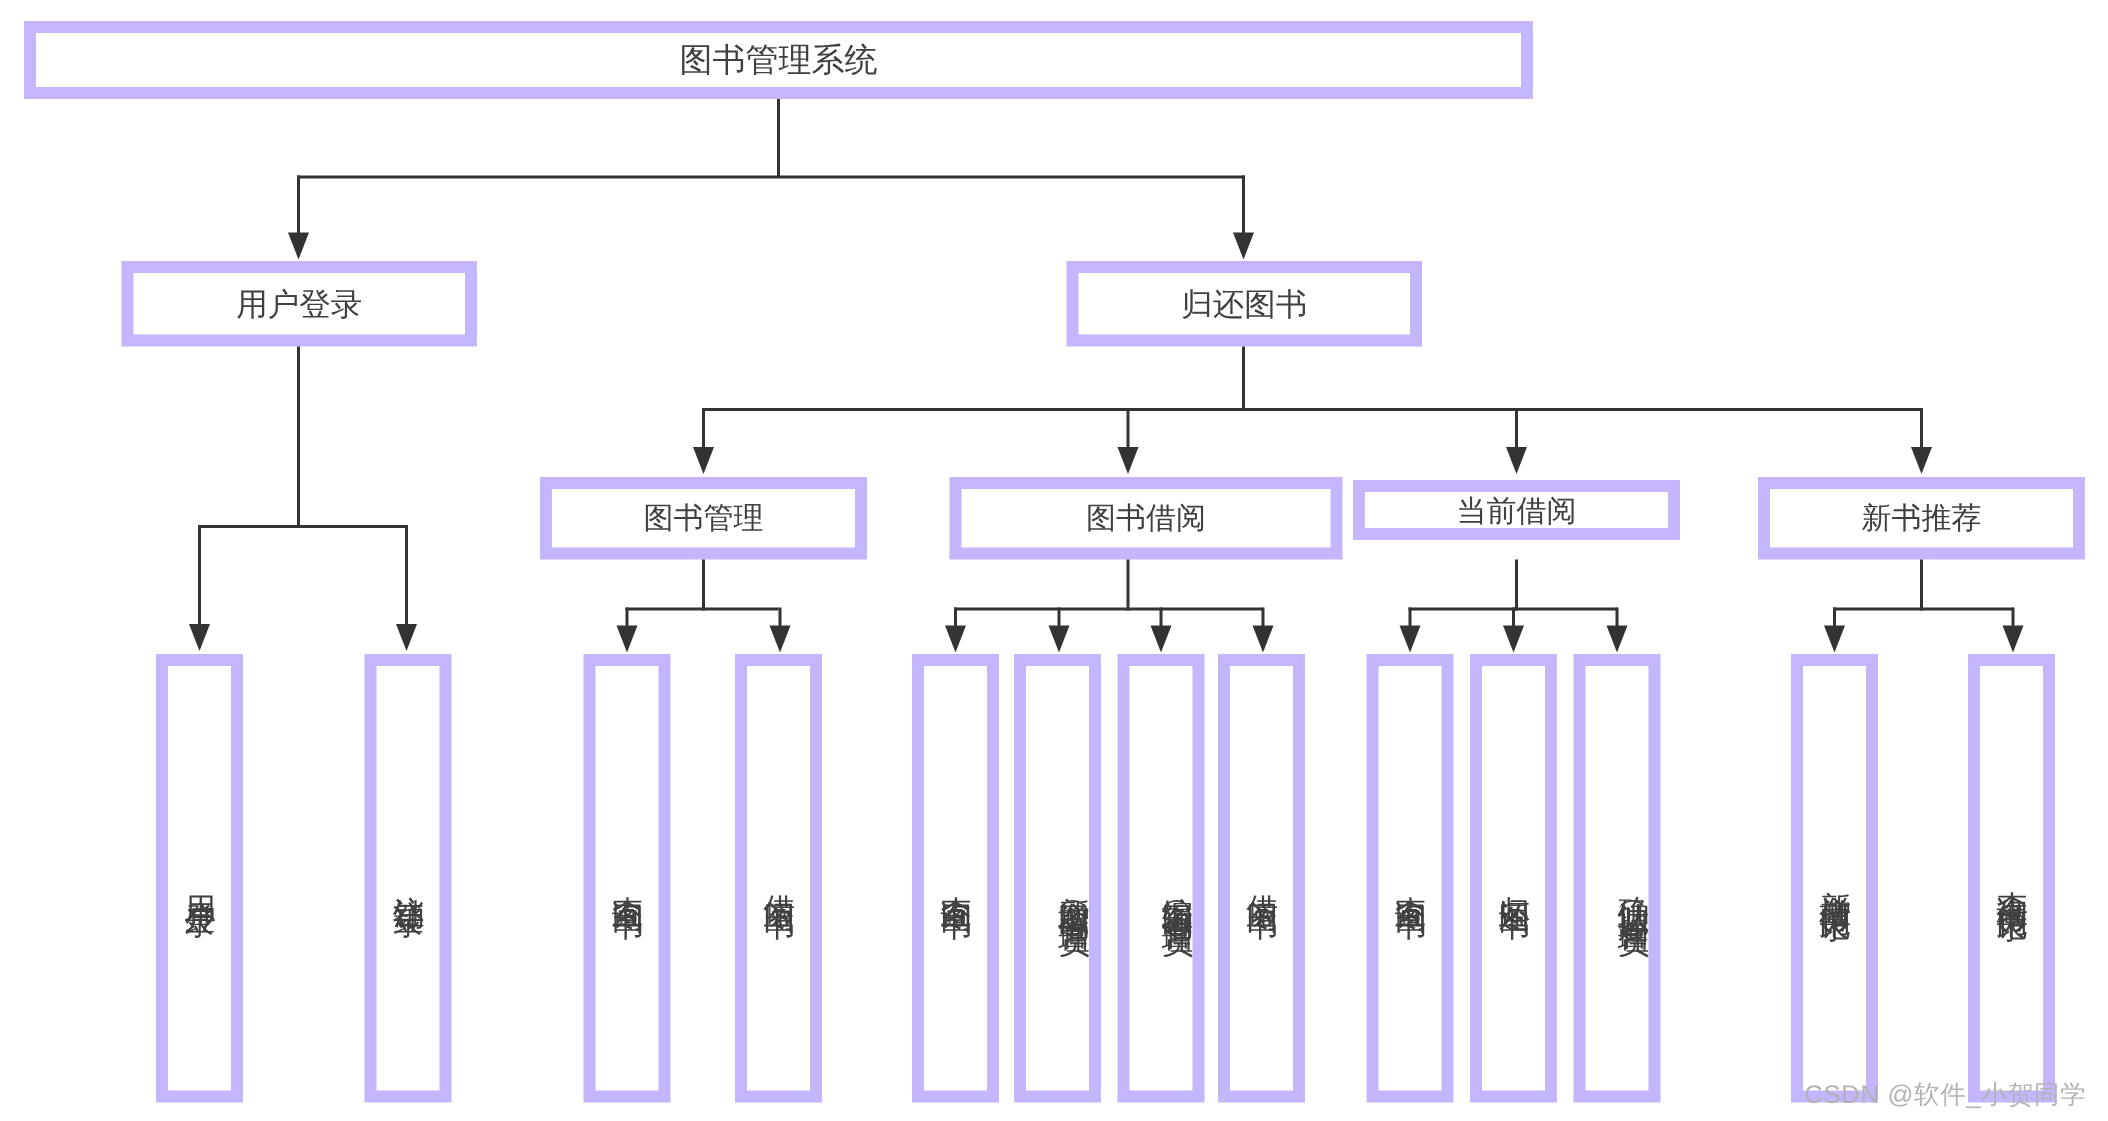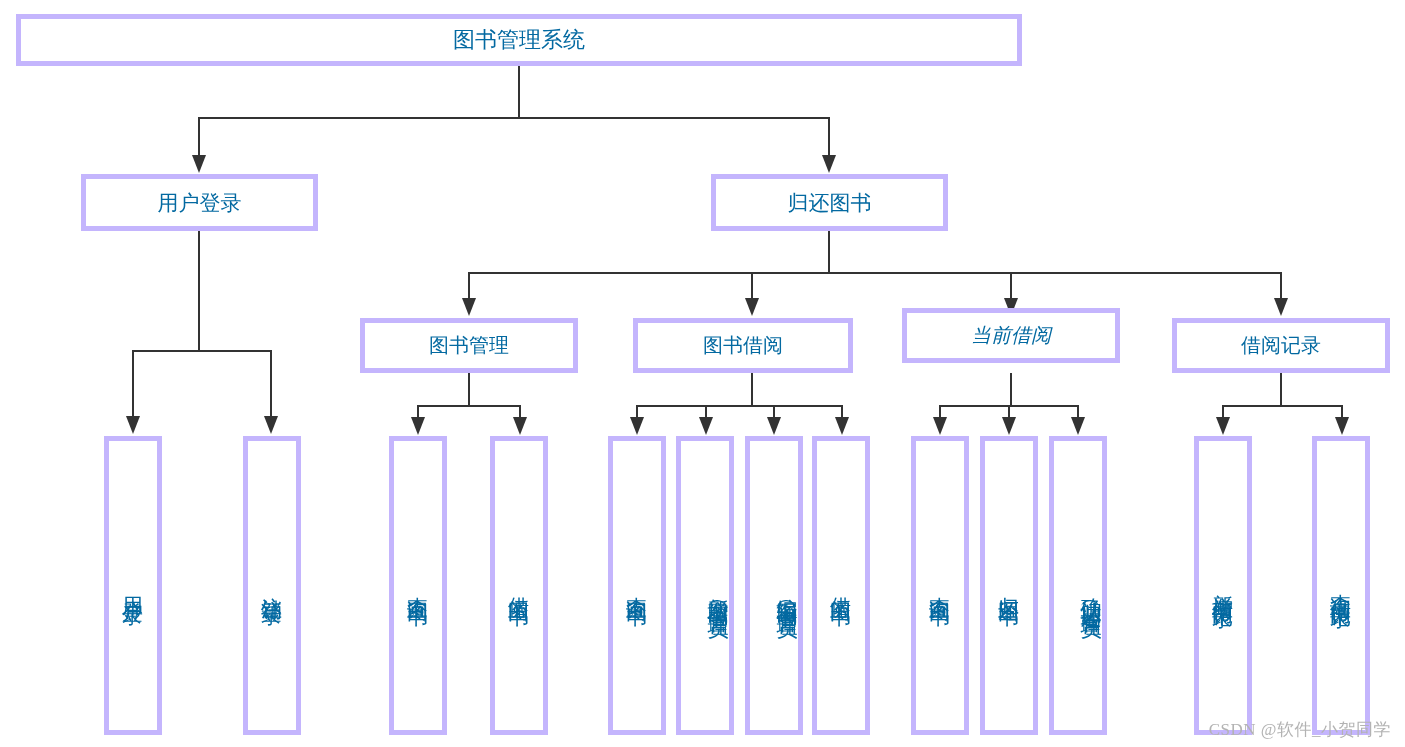--- a/index.html
+++ b/index.html
@@ -14,26 +14,26 @@
     position: relative;
     width: 1405px;
     height: 747px;
     background: #ffffff;
     overflow: hidden;
   }
   
   .node {
     position: absolute;
     box-sizing: border-box;
-    border: 5px solid #c4b5fd;
+    border: 8px solid #c4b5fd;
     background: #ffffff;
     display: flex;
     align-items: center;
     justify-content: center;
-    color: #0369a1;
+    color: #404040;
   }
   .node.root {
     font-size: 22px;
   }
   .node.level2 {
     font-size: 21px;
   }
   .node.level3 {
     font-size: 20px;
   }
@@ -77,21 +77,20 @@
 
   
   #watermark {
     position: absolute;
     right: 14px;
     bottom: 6px;
     font-size: 17px;
     color: #b3b3b3;
     white-space: nowrap;
     letter-spacing: 0.5px;
-    font-family: Liberation Serif, serif;
   }
 </style>
 </head>
 <body>
 
 <div id="canvas">
 
   <div class="node root" style="left:16px; top:14px; width:1006px; height:52px;">
     <span class="node-label">图书管理系统</span>
   </div>
@@ -124,28 +123,28 @@
   <div class="vline" style="left:751px; top:272px; height:28px;"></div>
   <div class="arrow" style="left:745px; top:298px;"></div>
   <div class="vline" style="left:1010px; top:272px; height:28px;"></div>
   <div class="arrow" style="left:1004px; top:298px;"></div>
   <div class="vline" style="left:1280px; top:272px; height:28px;"></div>
   <div class="arrow" style="left:1274px; top:298px;"></div>
 
   <div class="node level3" style="left:360px; top:318px; width:218px; height:55px;">
     <span class="node-label">图书管理</span>
   </div>
-  <div class="node level3" style="left:633px; top:318px; width:220px; height:55px;">
+  <div class="node level3" style="left:633px; top:318px; width:262px; height:55px;">
     <span class="node-label">图书借阅</span>
   </div>
-  <div class="node level3" style="left:902px; top:308px; width:218px; height:55px;font-style:italic;">
+  <div class="node level3" style="left:902px; top:320px; width:218px; height:40px;">
     <span class="node-label">当前借阅</span>
   </div>
   <div class="node level3" style="left:1172px; top:318px; width:218px; height:55px;">
-    <span class="node-label">借阅记录</span>
+    <span class="node-label">新书推荐</span>
   </div>
 
   <div class="vline" style="left:468px; top:373px; height:34px;"></div>
   <div class="hline" style="left:417px; top:405px; width:102px;"></div>
   <div class="vline" style="left:417px; top:405px; height:14px;"></div>
   <div class="arrow" style="left:411px; top:417px;"></div>
   <div class="vline" style="left:519px; top:405px; height:14px;"></div>
   <div class="arrow" style="left:513px; top:417px;"></div>
 
   <div class="vline" style="left:751px; top:373px; height:34px;"></div>

